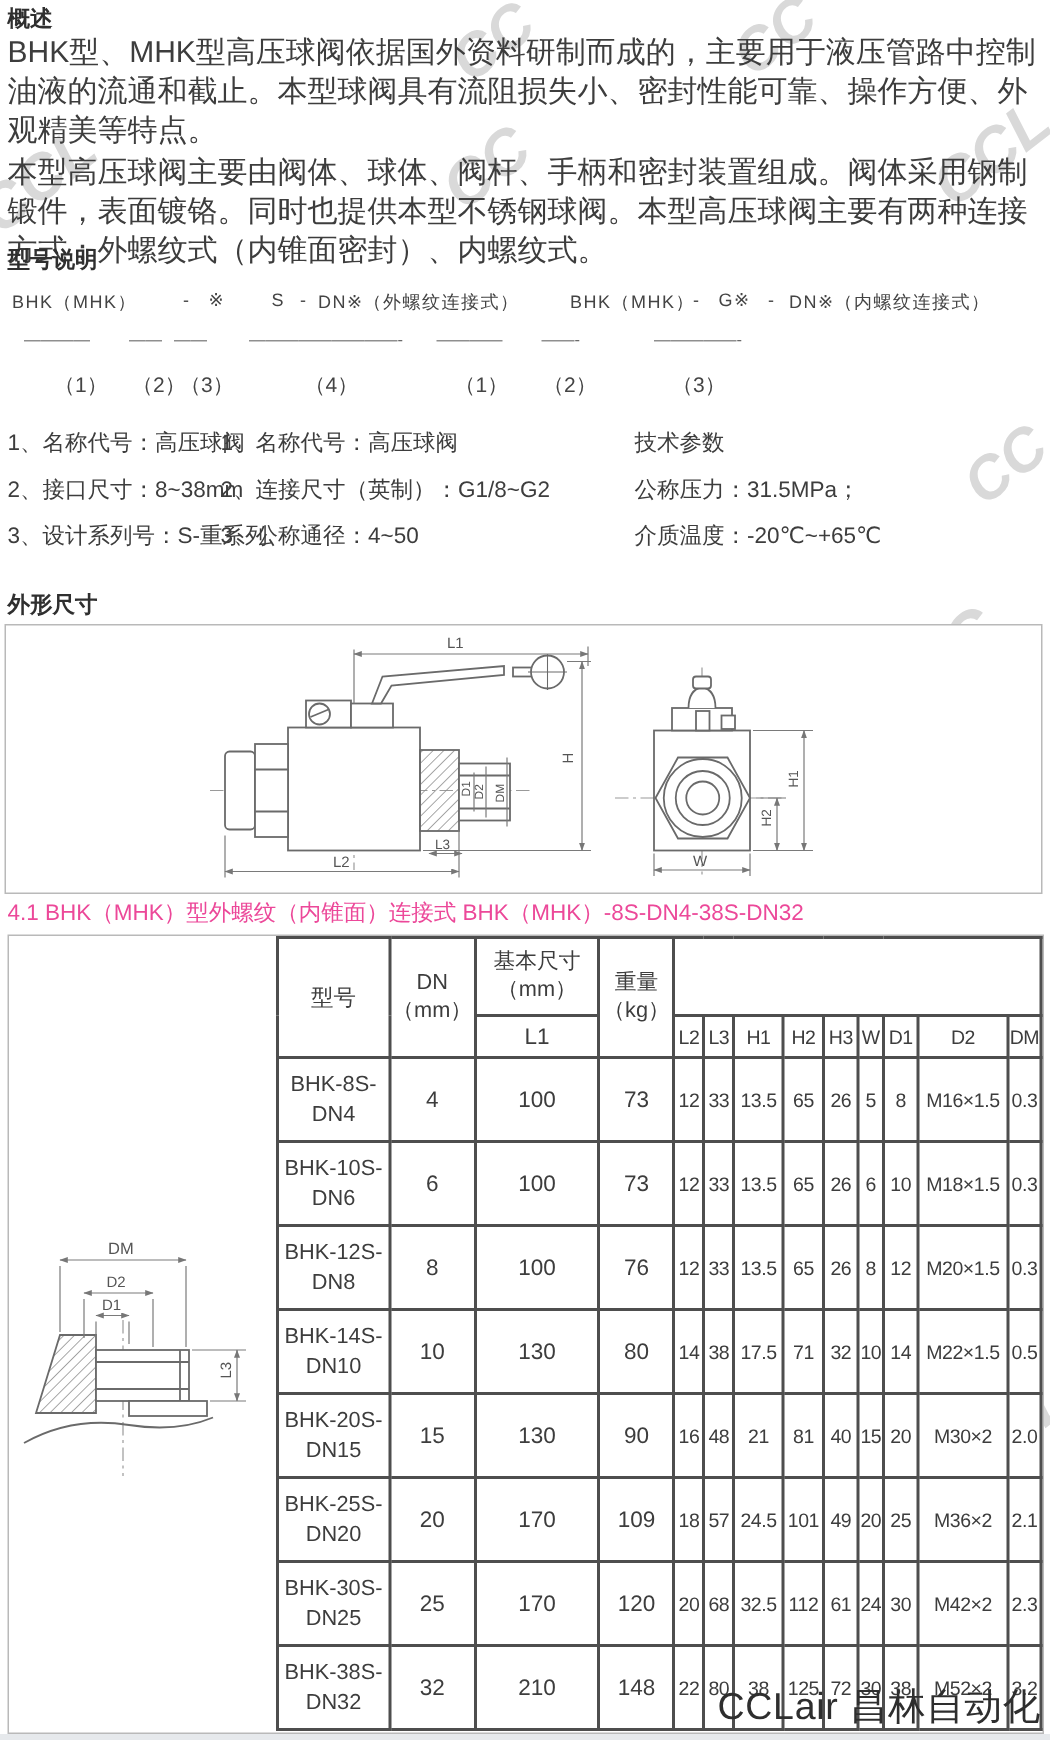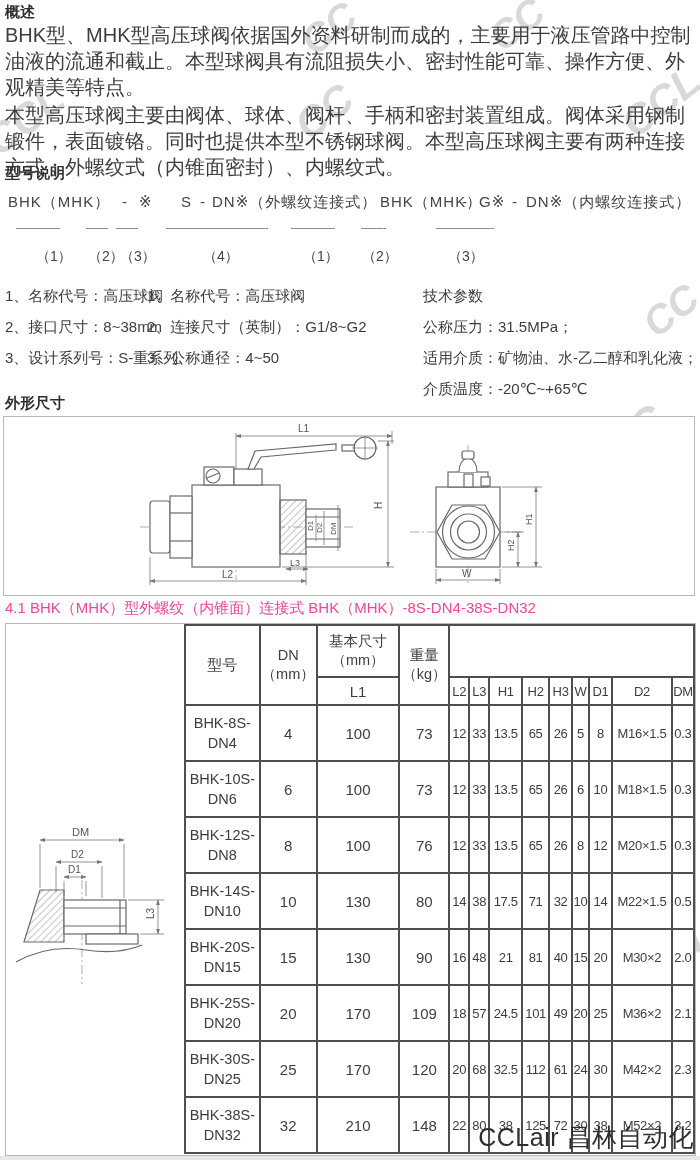--- a/index.html
+++ b/index.html
@@ -1,21 +1,21 @@
 <!DOCTYPE html>
 <html><head>
 <meta charset="utf-8">
 <style>
   html,body{margin:0;padding:0;background:#fff;}
   .page{position:relative;width:700px;height:1162px;background:#fff;overflow:hidden;
         font-family:"Liberation Sans","DejaVu Sans",sans-serif;color:#3d3d3d;}
   .sec-heading{position:absolute;left:5px;font-size:15px;font-weight:bold;color:#2f2f2f;margin:0;}
   .paras{position:absolute;left:5px;top:22px;width:691px;font-size:20px;line-height:26px;color:#3d3d3d;}
   .paras p{margin:0 0 2px 0;}
-  .tok{position:absolute;font-size:15px;color:#444;letter-spacing:1px;white-space:nowrap;}
+  .tok{position:absolute;font-size:12px;color:#444;letter-spacing:1px;white-space:nowrap;}
   .dash{position:absolute;font-size:11px;color:#6a6a6a;letter-spacing:0;white-space:nowrap;}
   .num{position:absolute;font-size:14px;color:#444;white-space:nowrap;}
   .list-col{position:absolute;font-size:15px;line-height:31px;color:#3d3d3d;white-space:nowrap;}
   .draw-box{position:absolute;left:3px;top:416px;width:690px;height:178px;border:1px solid #b9b9b9;background:#fff;}
   .caption{position:absolute;left:5px;top:599px;font-size:15px;color:#ec4899;white-space:nowrap;}
   .table-wrap{position:absolute;left:5px;top:623px;width:689px;height:531px;border:1px solid #b9b9b9;background:#fff;}
   .side-draw{position:absolute;left:0px;top:168px;width:178px;height:200px;}
   table.spec{position:absolute;left:178px;top:0px;border-collapse:collapse;table-layout:fixed;
              font-size:14px;color:#3d3d3d;background:transparent;}
   table.spec th,table.spec td{border:2px solid #4e4e4e;text-align:center;vertical-align:middle;
@@ -99,21 +99,20 @@
       <div>3、设计系列号：S-重系列</div>
     </div>
     <div class="list-col" style="left:147px;top:280px;">
       <div>1、名称代号：高压球阀</div>
       <div>2、连接尺寸（英制）：G1/8~G2</div>
       <div>3、公称通径：4~50</div>
     </div>
     <div class="list-col" style="left:423px;top:280px;">
       <div>技术参数</div>
       <div>公称压力：31.5MPa；</div>
-      <div>适用介质：矿物油、水-乙二醇和乳化液；</div>
       <div>介质温度：-20℃~+65℃</div>
     </div>
 
     <h3 class="sec-heading" style="top:394px;font-family:Liberation Serif, serif;">外形尺寸</h3>
 
     <div class="draw-box">
       <svg width="690" height="176" viewBox="0 0 690 176">
         <defs>
           <pattern id="hh1" width="5" height="5" patternUnits="userSpaceOnUse" patternTransform="rotate(45)">
             <line x1="0" y1="0" x2="0" y2="5" stroke="#8a8a8a" stroke-width="1"></line>

